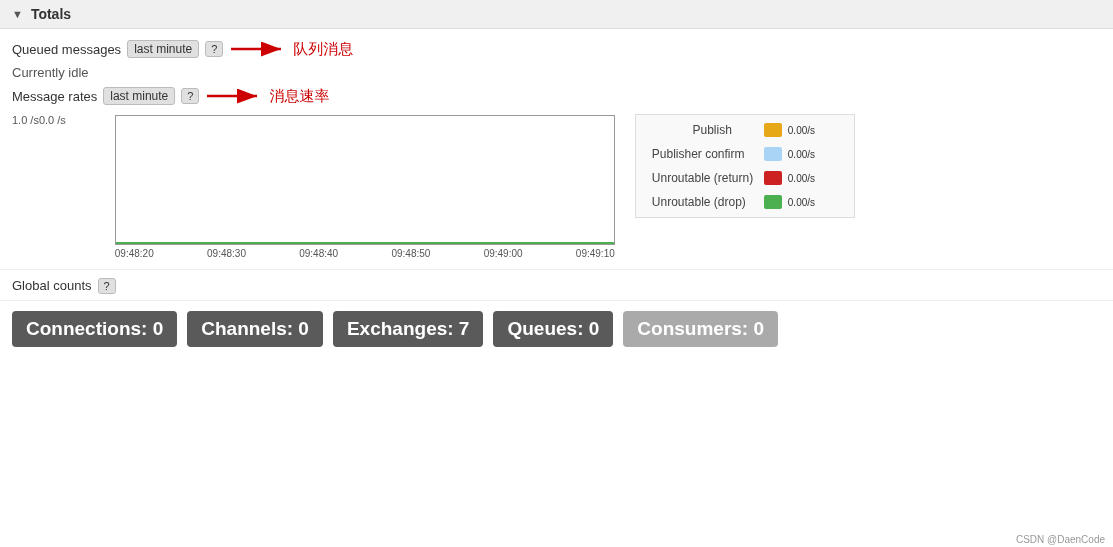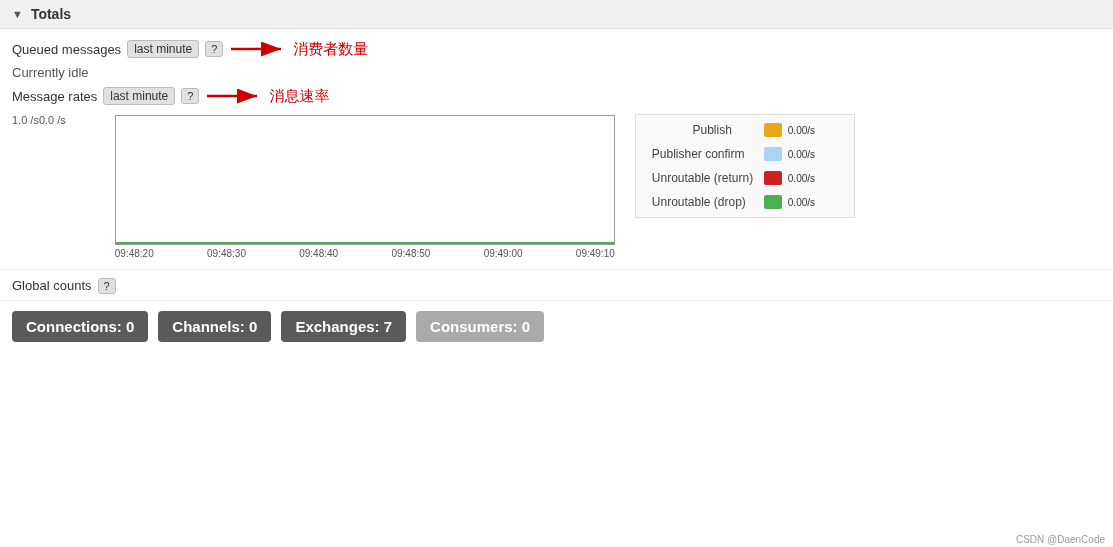--- a/index.html
+++ b/index.html
@@ -206,21 +206,21 @@
       gap: 10px;
       padding: 10px 12px;
       background: #fff;
     }
     .count-btn {
       background: #5a5a5a;
       color: #fff;
       border: none;
       border-radius: 4px;
       padding: 7px 14px;
-      font-size: 15px;
+      font-size: 19px;
       font-weight: bold;
       cursor: pointer;
     }
     .count-btn.light {
       background: #aaa;
     }
 
     
     .watermark {
       position: absolute;
@@ -249,21 +249,21 @@
 
       <span class="arrow-annotation">
         <svg class="arrow-svg" width="60" height="20" viewBox="0 0 60 20">
           <defs>
             <marker id="arrowhead1" markerWidth="8" markerHeight="6" refX="8" refY="3" orient="auto">
               <polygon points="0 0, 8 3, 0 6" fill="#cc0000"></polygon>
             </marker>
           </defs>
           <line x1="2" y1="10" x2="52" y2="10" stroke="#cc0000" stroke-width="2.5" marker-end="url(#arrowhead1)"></line>
         </svg>
-        <span class="annotation-text">消费者数量</span>
+        <span class="annotation-text">队列消息</span>
       </span>
     </div>
 
     <div class="currently-idle">Currently idle</div>
 
     <div class="row-item">
       <span class="row-label">Message rates</span>
       <span class="badge">last minute</span>
       <span class="question-mark">?</span>
 
@@ -340,18 +340,19 @@
   <div class="global-counts-row">
     <span class="global-counts-label">Global counts</span>
     <span class="question-mark">?</span>
   </div>
 
   <div class="buttons-row">
 
   <button class="count-btn">Connections: 0</button>
       <button class="count-btn">Channels: 0</button>
       <button class="count-btn">Exchanges: 7</button>
+      <button class="count-btn">Queues: 0</button>
       <button class="count-btn light">Consumers: 0</button>
     </div>
 
   <div class="watermark">CSDN @DaenCode</div>
 
 </div>
 
 </body></html>

